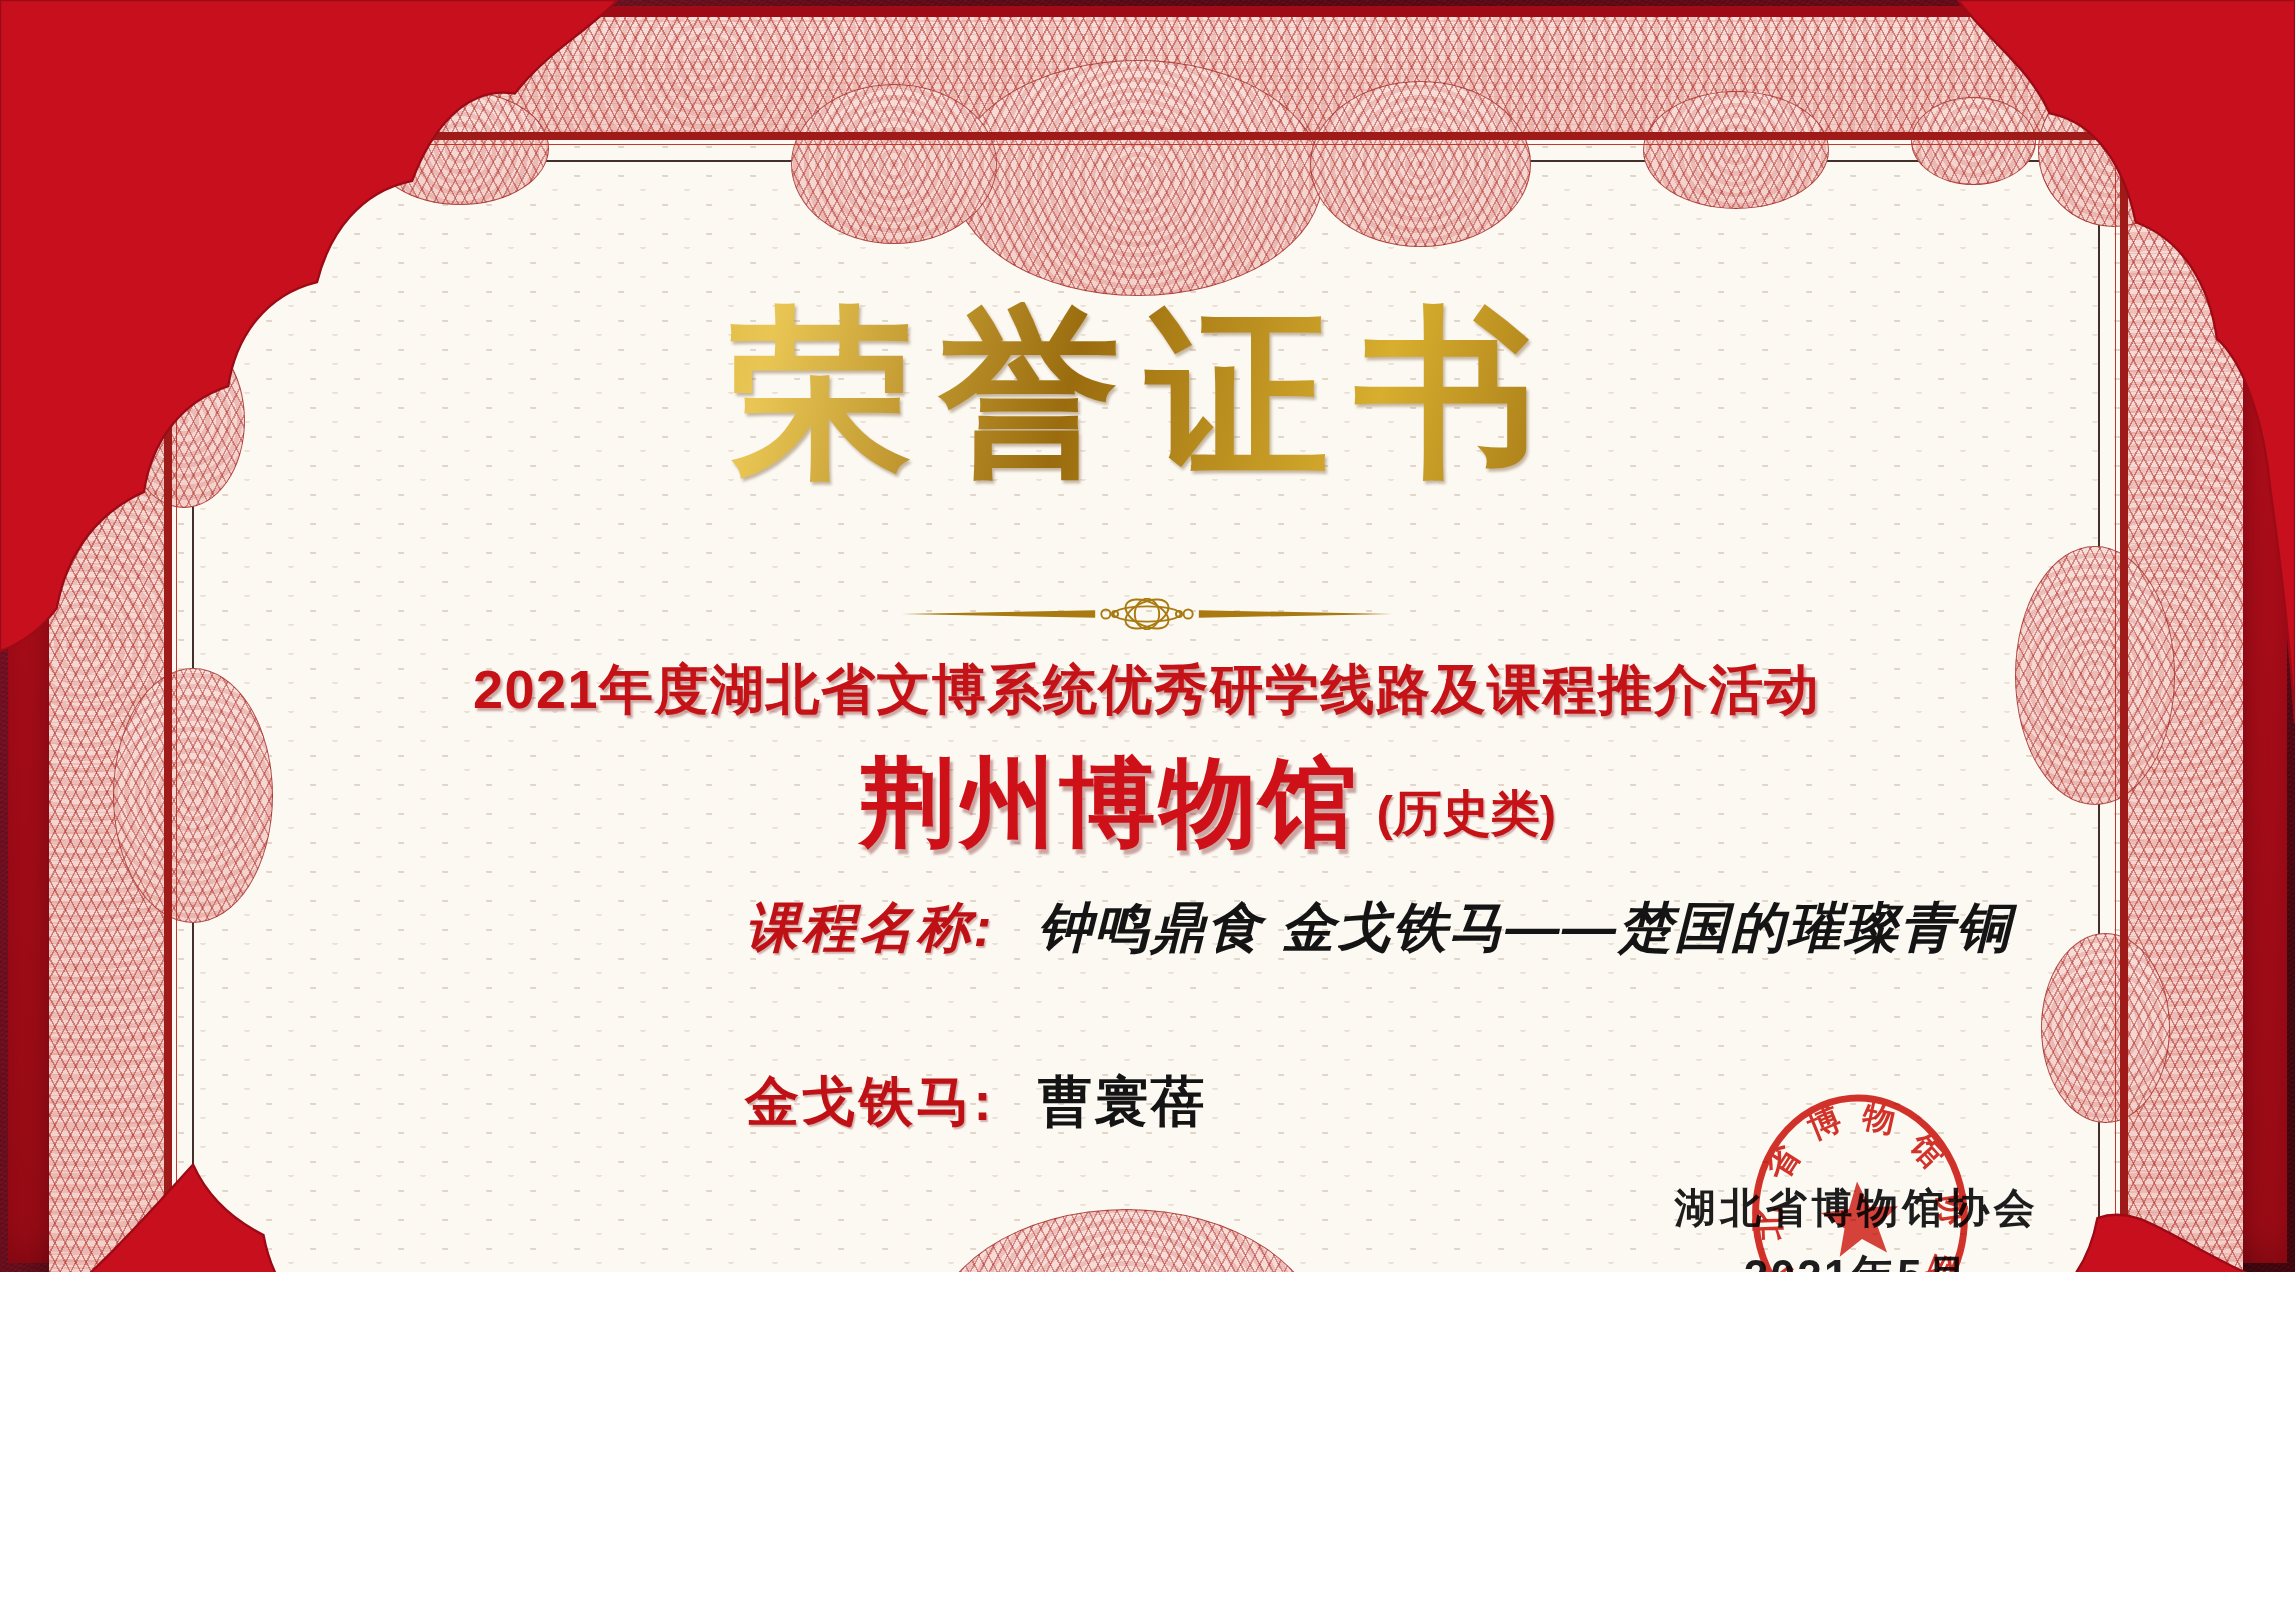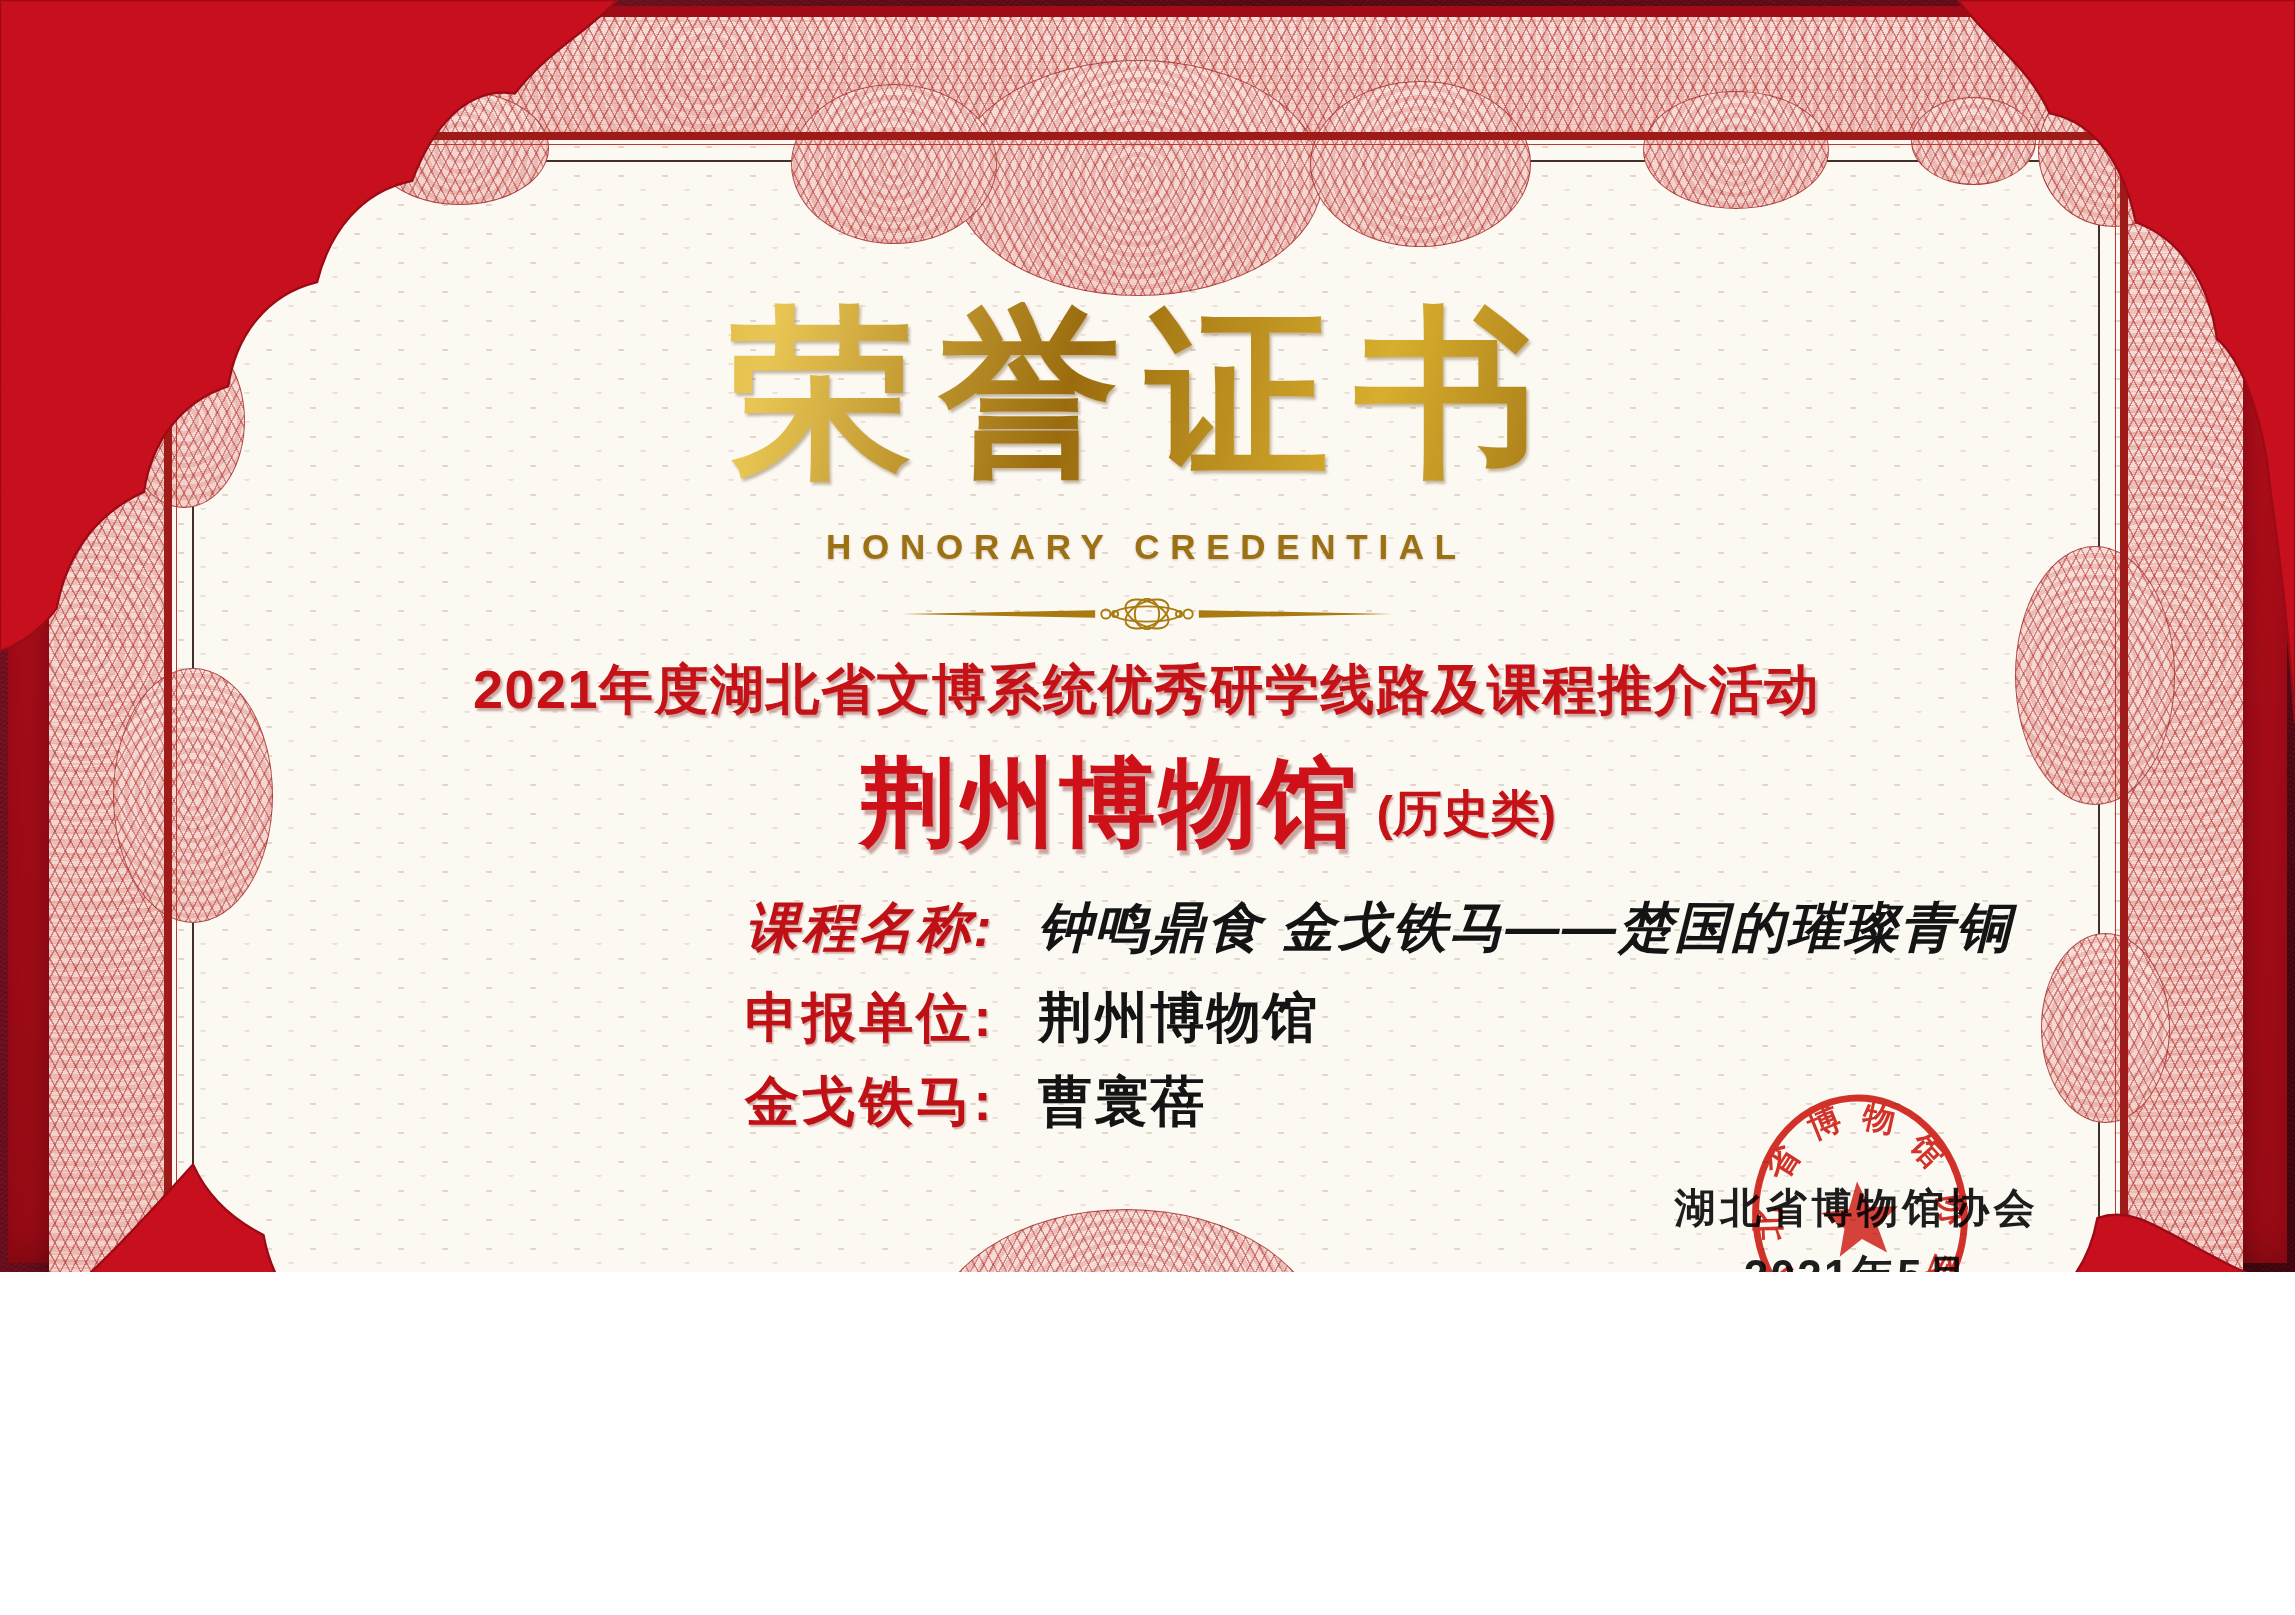--- a/index.html
+++ b/index.html
@@ -122,21 +122,20 @@
     <div class="bump" style="left:1989px;top:58px;width:150px;height:150px;"></div>
     <div class="bump" style="left:58px;top:1364px;width:150px;height:150px;"></div>
     <div class="bump" style="left:1989px;top:1364px;width:150px;height:150px;"></div>
 
     <div class="braidframe"></div>
     <div class="pinline"></div>
 
     <div class="content">
       <div class="cline title-cn gold-grad">荣誉证书</div>
 
-      <div class="cline title-en">HONORARY CREDENTIAL</div>
 
       <div class="cline divider">
         <svg width="506" height="32" viewBox="0 0 660 42">
           <polygon points="8,21 262,16 262,26" fill="#a87a10"></polygon>
           <polygon points="652,21 398,16 398,26" fill="#a87a10"></polygon>
           <g fill="none" stroke="#a87a10" stroke-width="2.5">
             <ellipse cx="330" cy="21" rx="16" ry="20"></ellipse>
             <ellipse cx="330" cy="21" rx="30" ry="16" transform="rotate(24 330 21)"></ellipse>
             <ellipse cx="330" cy="21" rx="30" ry="16" transform="rotate(-24 330 21)"></ellipse>
             <ellipse cx="330" cy="21" rx="44" ry="10"></ellipse>
@@ -150,24 +149,20 @@
 
       <div class="cline event-line">2021年度湖北省文博系统优秀研学线路及课程推介活动</div>
 
       <div class="cline award-line">
         <span class="award-title">荆州博物馆</span><span class="award-cat">(历史类)</span>
       </div>
 
       <div class="field-row row-0">
         <span class="label">课程名称:</span>
         <span class="value">钟鸣鼎食 金戈铁马——楚国的璀璨青铜</span>
-      </div>
-      <div class="field-row row-1">
-        <span class="label">申报单位:</span>
-        <span class="value">荆州博物馆</span>
       </div>
       <div class="field-row row-2">
         <span class="label">金戈铁马:</span>
         <span class="value">曹寰蓓</span>
       </div>
 
       <div class="footer-block">
         <div class="issuer">湖北省博物馆协会</div>
         <div class="issue-date">2021年5月</div>
       </div>

